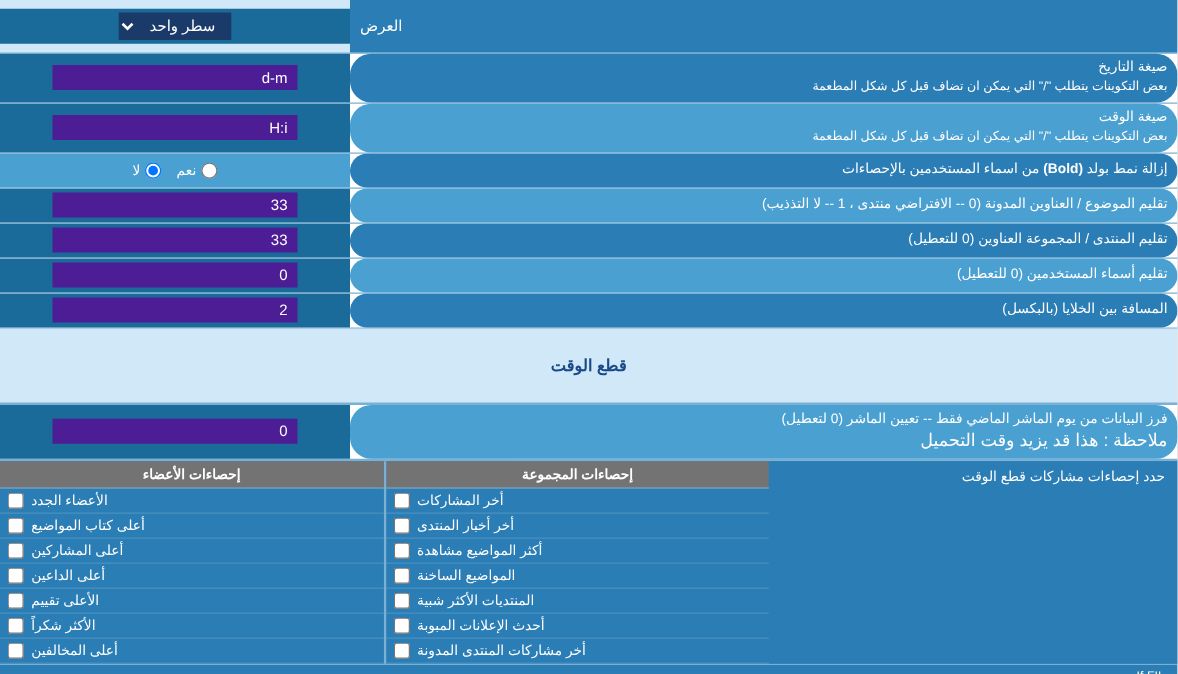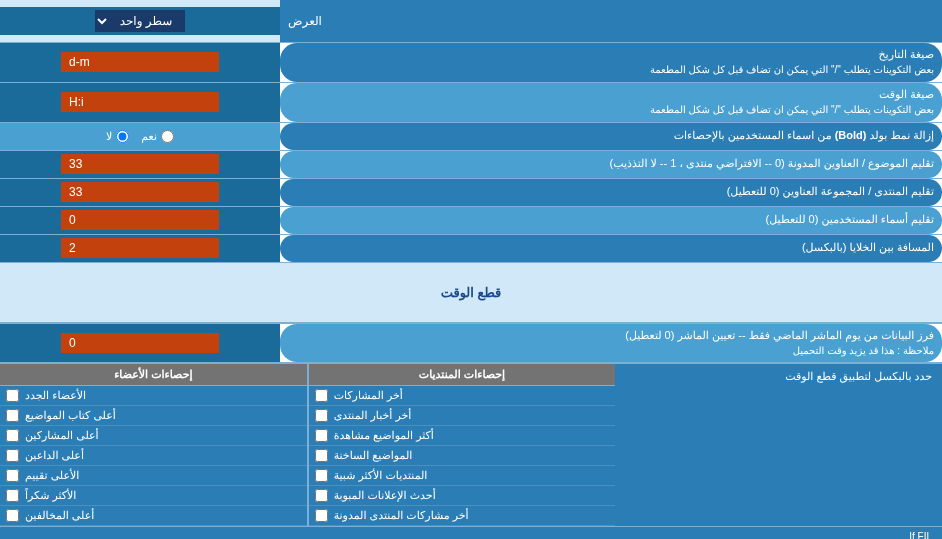--- a/index.html
+++ b/index.html
@@ -38,27 +38,27 @@
     }
     .input-cell {
       width: 280px;
       padding: 3px 6px;
       background: #1a6a9a;
       display: flex;
       align-items: center;
       justify-content: center;
     }
     .input-field {
-      background: #c2410c;
+      background: #4c1d95;
       color: #fff;
       border: none;
       padding: 3px 8px;
-      width: 158px;
+      width: 196px;
       font-size: 12px;
-      text-align: left;
+      text-align: right;
       direction: ltr;
     }
     .section-header {
       background: #d0e8f8;
       color: #1a4a8a;
       font-weight: bold;
       font-size: 13px;
       padding: 22px 10px;
       text-align: center;
       border-bottom: 2px solid #7ab0d4;
@@ -236,35 +236,35 @@
     </div>
     <div class="input-cell">
       <input class="input-field" type="text" value="2" style="">
     </div>
   </div>
 
   <div class="section-header">قطع الوقت</div>
 
   <div class="row">
     <div class="label-cell label-cell-light">
-      <span>فرز البيانات من يوم الماشر الماضي فقط -- تعيين الماشر (0 لتعطيل)<br><span style="font-size:10px;">ملاحظة : هذا قد يزيد وقت التحميل</span></span>
+      <span>فرز البيانات من يوم الماشر الماضي فقط -- تعيين الماشر (0 لتعطيل)<br><span style="font-size:14px;">ملاحظة : هذا قد يزيد وقت التحميل</span></span>
     </div>
     <div class="input-cell">
       <input class="input-field" type="text" value="0" style="">
     </div>
   </div>
 
   <div class="stats-grid-section">
 
     <div style="flex:1; background:#2a7db5; display:flex; align-items:flex-start; padding:6px 10px;">
-      <span style="color:#fff; font-size:11px; text-align:right; display:block;">حدد بالبكسل لتطبيق قطع الوقت</span>
+      <span style="color:#fff; font-size:11px; text-align:right; display:block;">حدد إحصاءات مشاركات قطع الوقت</span>
     </div>
 
     <div class="stats-col">
-      <div class="stats-col-header">إحصاءات المنتديات</div>
+      <div class="stats-col-header">إحصاءات المجموعة</div>
       <div class="stats-col-items">
         <div class="stats-item">
           <span>أخر المشاركات</span>
           <input type="checkbox" style="">
         </div>
         <div class="stats-item">
           <span>أخر أخبار المنتدى</span>
           <input type="checkbox" style="">
         </div>
         <div class="stats-item">

